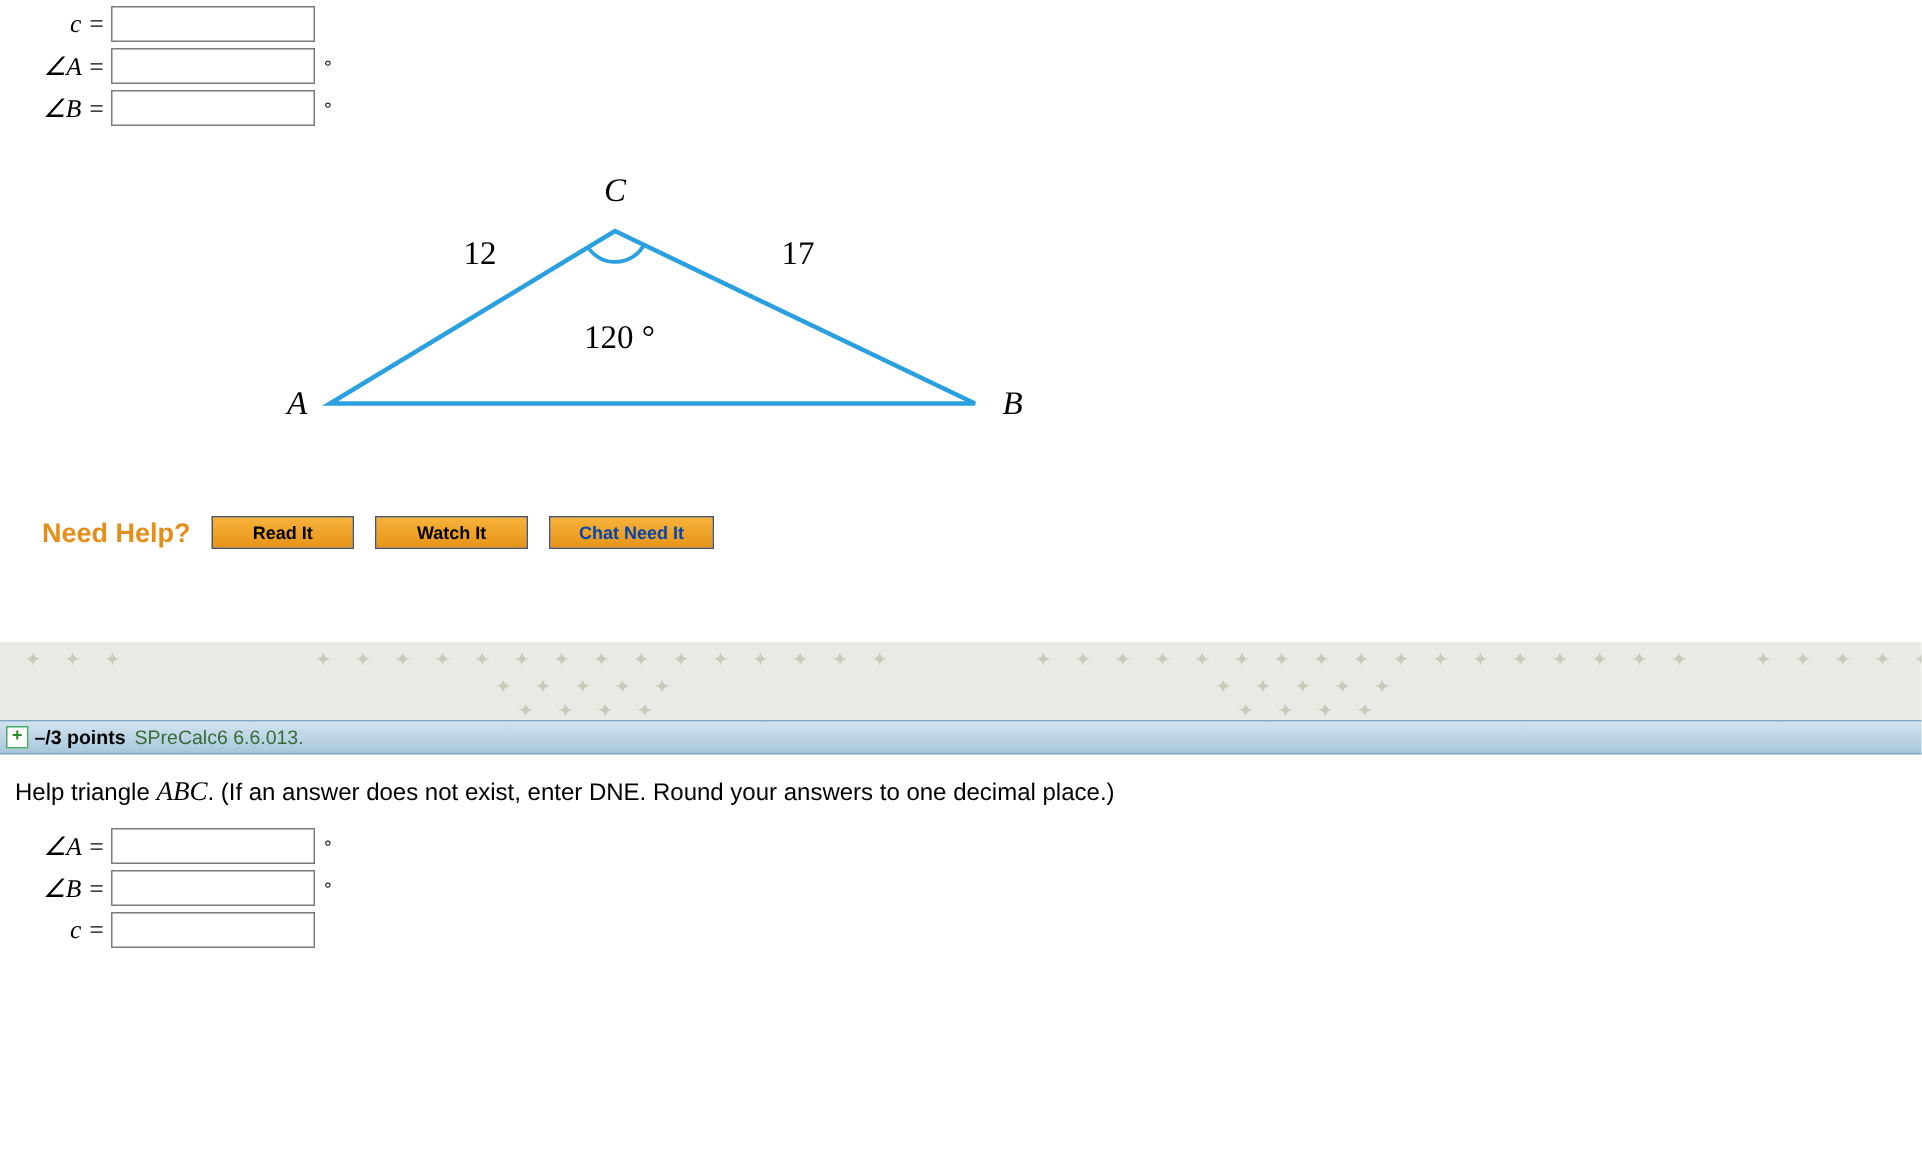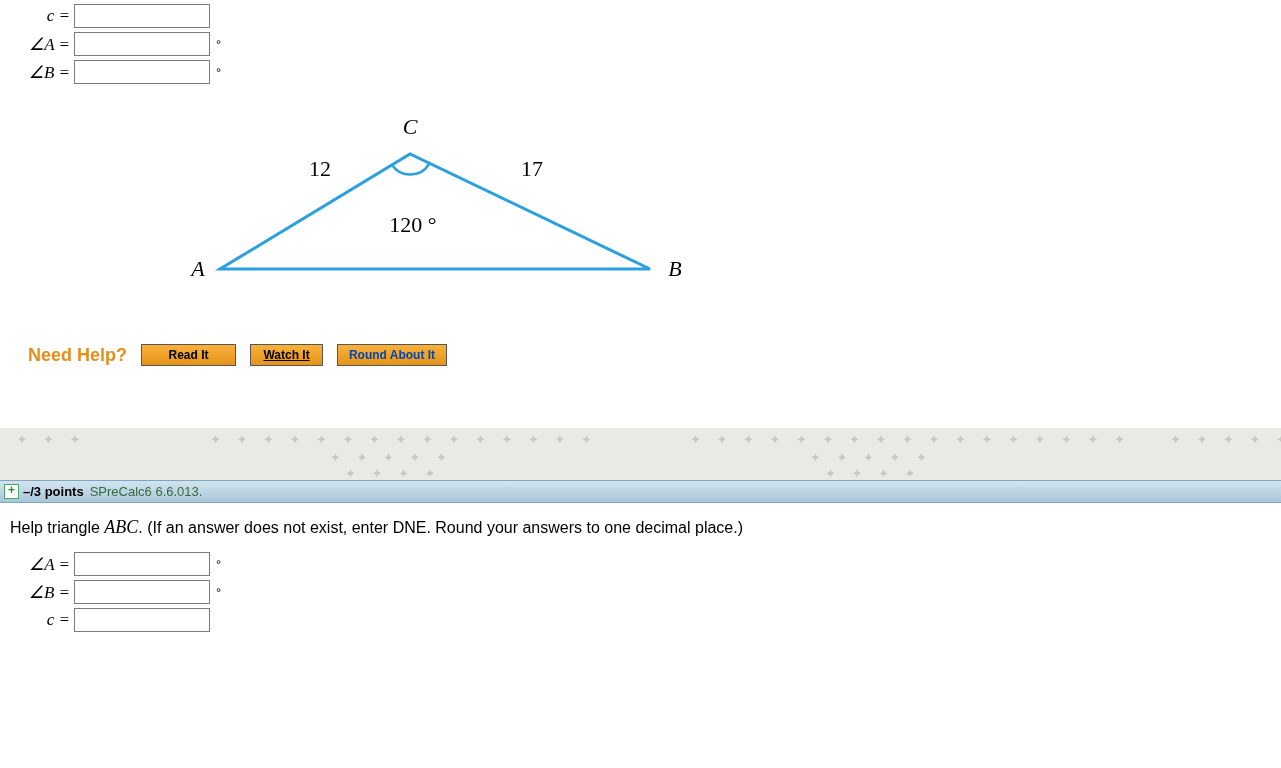--- a/index.html
+++ b/index.html
@@ -62,21 +62,21 @@
     background: linear-gradient(#f7b23b, #e69418);
     border: 1px solid #555;
     color: #000;
     font-size: 12px;
     font-weight: bold;
     padding: 3px 0;
     cursor: pointer;
     font-family: Verdana, Arial, sans-serif;
   }
   .help-btn.read { width: 95px; }
-  .help-btn.watch { width: 73px; text-decoration: underline; }
+  .help-btn.watch { width: 102px; }
   .help-btn.chat { width: 110px; color: #0645ad; background: linear-gradient(#f7b23b, #e69418); }
   .divider {
     height: 52px;
     background: #eaeae4;
     position: relative;
     overflow: hidden;
   }
   .plus-row {
     position: absolute;
     white-space: nowrap;
@@ -160,21 +160,21 @@
       <text x="160" y="62" text-anchor="middle" class="triangle-label">12</text>
       <text x="372" y="62" text-anchor="middle" class="triangle-label">17</text>
       <text x="253" y="118" text-anchor="middle" class="triangle-label">120 °</text>
     </svg>
   </div>
 
   <div class="need-help-row">
     <span class="need-help-title">Need Help?</span>
     <button class="help-btn read">Read It</button>
     <button class="help-btn watch">Watch It</button>
-    <button class="help-btn chat">Round About It</button>
+    <button class="help-btn chat">Chat Need It</button>
   </div>
 </div>
 
 <div class="divider">
   <div class="plus-row" style="top:4px; left:-10px;">✦ ✦ ✦ ✦</div>
   <div class="plus-row" style="top:4px; left:210px;">✦ ✦ ✦ ✦ ✦ ✦ ✦ ✦ ✦ ✦ ✦ ✦ ✦ ✦ ✦</div>
   <div class="plus-row" style="top:4px; left:690px;">✦ ✦ ✦ ✦ ✦ ✦ ✦ ✦ ✦ ✦ ✦ ✦ ✦ ✦ ✦ ✦ ✦</div>
   <div class="plus-row" style="top:4px; left:1170px;">✦ ✦ ✦ ✦ ✦</div>
   <div class="plus-row" style="top:22px; left:330px;">✦ ✦ ✦ ✦ ✦</div>
   <div class="plus-row" style="top:22px; left:810px;">✦ ✦ ✦ ✦ ✦</div>

